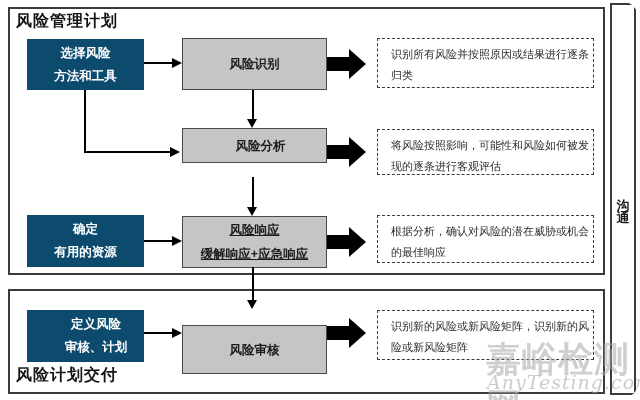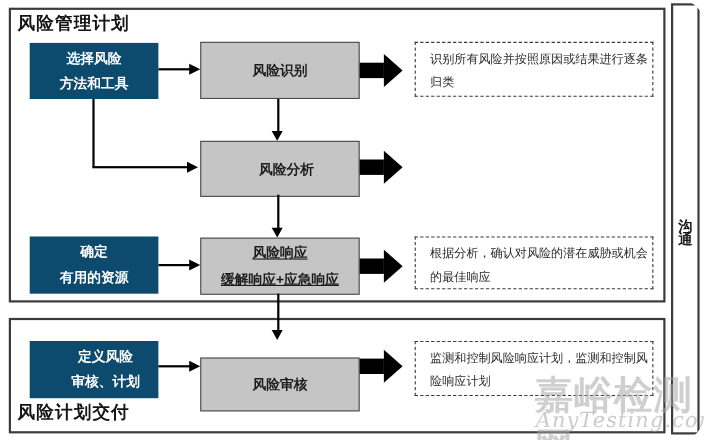--- a/index.html
+++ b/index.html
@@ -23,21 +23,21 @@
   
   .box{position:absolute;box-sizing:border-box;display:flex;align-items:center;justify-content:center;
     text-align:center;white-space:pre-line;}
   .box-black{left:27px;width:117px;background:#0c4a6e;color:#ffffff;font-size:12.5px;font-weight:bold;line-height:23px;}
   .bb1{top:39px;height:51px;}
   .bb3{top:215px;height:52px;}
   .bb4{top:310px;height:52px;padding-left:21px;}
   .box-gray{left:182px;width:145px;background:#c5c5c5;border:1.5px solid #4a4a4a;color:#1c1c1c;
     font-size:12.5px;font-weight:bold;line-height:24px;}
   .gb1{top:38px;height:52px;}
-  .gb2{top:128px;height:51px;padding-left:12px;}
+  .gb2{top:128px;height:35px;padding-left:12px;}
   .gb3{top:216px;height:52px;text-decoration:underline;}
   .gb4{top:325px;height:49px;}
   .box-dashed{left:377px;width:217px;border:1.4px dashed #3a3a3a;background:#ffffff;color:#2b2b2b;
     font-size:11px;font-weight:normal;line-height:21px;align-items:flex-start;justify-content:flex-start;
     text-align:left;padding:5px 3px 0 13px;white-space:normal;}
   .db1{top:38px;height:50px;}
   .db2{top:129px;height:46px;}
   .db3{top:215px;height:48px;}
   .db4{top:310px;height:50px;}
   
@@ -72,31 +72,32 @@
   <div class="comm-bar">
     <div class="comm-label">沟通</div>
   </div>
 
   <div class="box box-black bb1">选择风险
 方法和工具</div>
   <div class="box box-gray gb1">风险识别</div>
   <div class="box box-dashed db1">识别所有风险并按照原因或结果进行逐条归类</div>
 
   <div class="box box-gray gb2">风险分析</div>
+  <div class="box box-dashed db2">将风险按照影响，可能性和风险如何被发现的逐条进行客观评估</div>
 
   <div class="box box-black bb3">确定
 有用的资源</div>
   <div class="box box-gray gb3">风险响应
 缓解响应+应急响应</div>
   <div class="box box-dashed db3">根据分析，确认对风险的潜在威胁或机会的最佳响应</div>
 
   <div class="box box-black bb4">定义风险
 审核、计划</div>
   <div class="box box-gray gb4">风险审核</div>
-  <div class="box box-dashed db4">监测和控制风险响应计划，监测和控制风险响应计划</div>
+  <div class="box box-dashed db4">识别新的风险或新风险矩阵，识别新的风险或新风险矩阵</div>
 
   <div>
     <div class="hline" style="left:144px;top:62px;width:29px;"></div>
     <div class="tri-right" style="left:172px;top:58px;"></div>
   </div>
   <div>
     <div class="hline" style="left:144px;top:240px;width:29px;"></div>
     <div class="tri-right" style="left:172px;top:236px;"></div>
   </div>
   <div>

